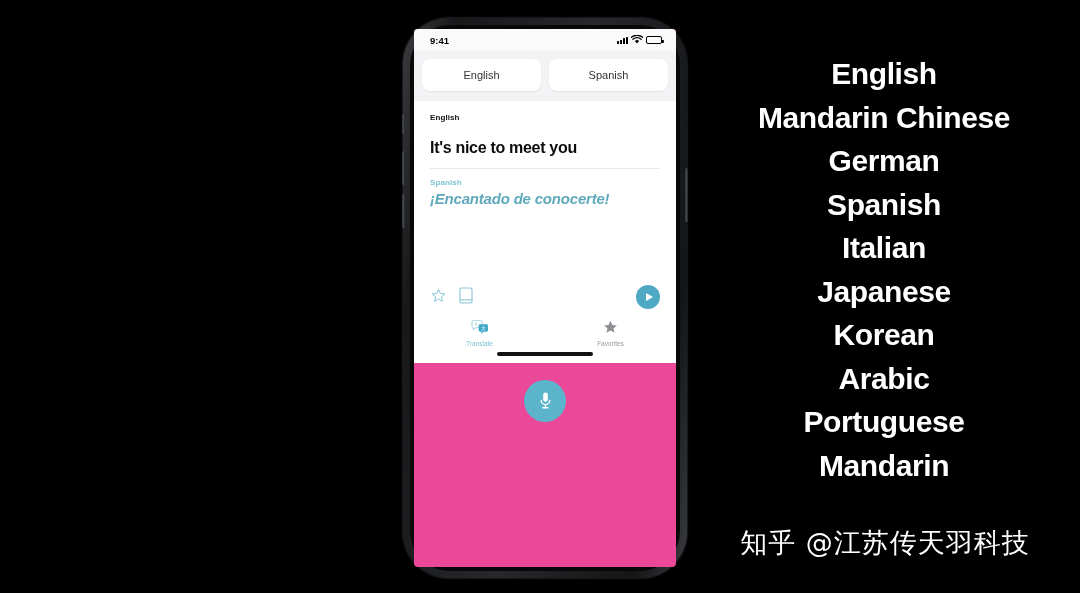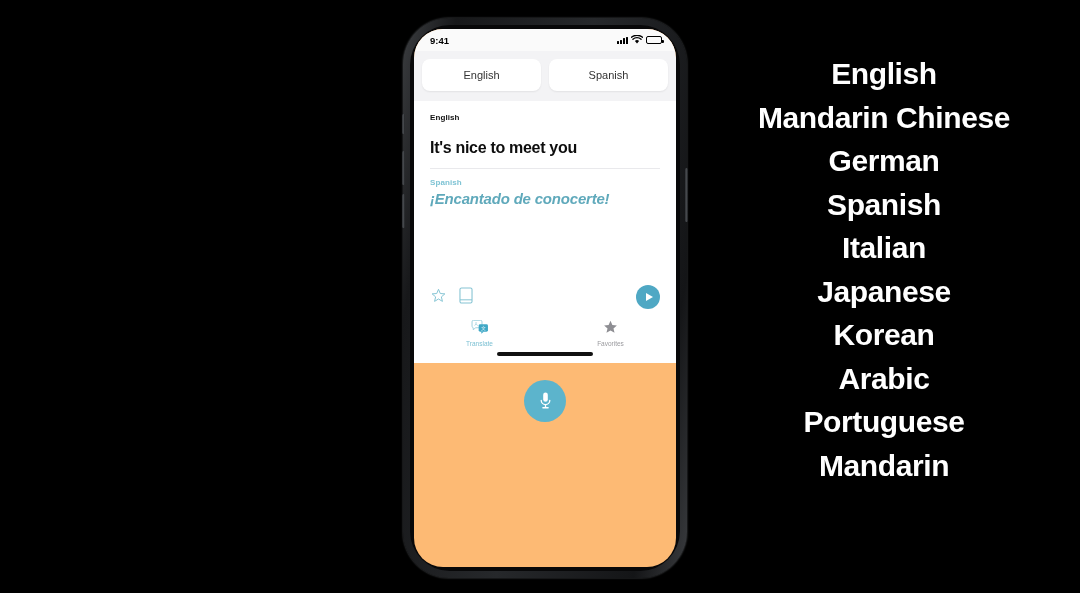--- a/index.html
+++ b/index.html
@@ -21,21 +21,21 @@
     box-shadow: 0 0 2px #55585c, 0 0 22px rgba(0,0,0,.9);
   }
   #phone-inner-bezel {
     width: 100%; height: 100%;
     border-radius: 40px;
     background: #080809;
     padding: 4px;
   }
   #phone-screen {
     position: relative; width: 100%; height: 100%;
-    border-radius: 29px; background: #fdba74; overflow: hidden;
+    border-radius: 4px; background: #ec4899; overflow: hidden;
   }
   .side-btn { position: absolute; background: linear-gradient(90deg,#2e3033,#45484c,#1d1f21); border-radius: 2px; }
   #silent-switch { left: -1px; top: 96px; width: 3px; height: 20px; }
   #volume-up     { left: -1px; top: 133px; width: 3px; height: 34px; }
   #volume-down   { left: -1px; top: 176px; width: 3px; height: 34px; }
   #power-button  { right: -1px; top: 150px; width: 3px; height: 54px; }
 
   
   #phone-notch {
     position: absolute; top: 0; left: 50%; transform: translateX(-50%);
@@ -249,14 +249,15 @@
     <div class="language-item">German</div>
     <div class="language-item">Spanish</div>
     <div class="language-item">Italian</div>
     <div class="language-item">Japanese</div>
     <div class="language-item">Korean</div>
     <div class="language-item">Arabic</div>
     <div class="language-item">Portuguese</div>
     <div class="language-item">Mandarin</div>
   </div>
 
+  <div id="watermark">知乎 @江苏传天羽科技</div>
 
 </div>
 
 </body></html>

